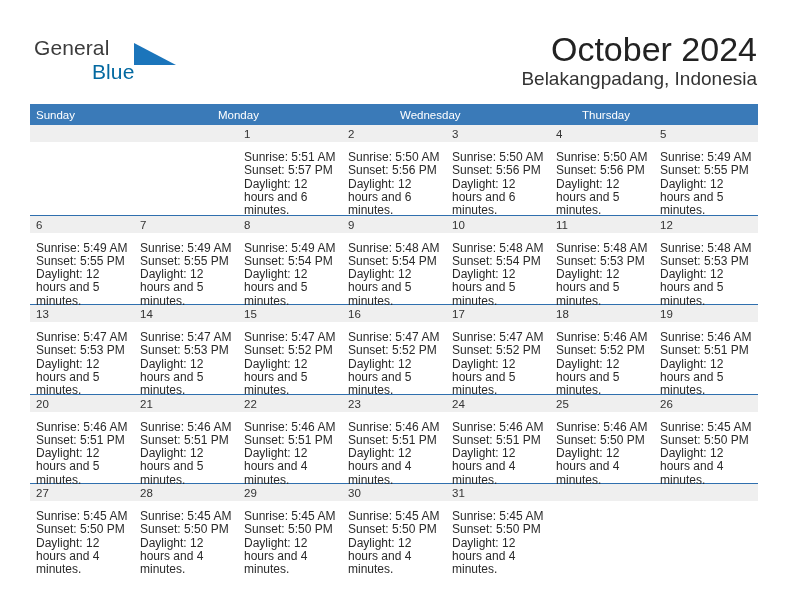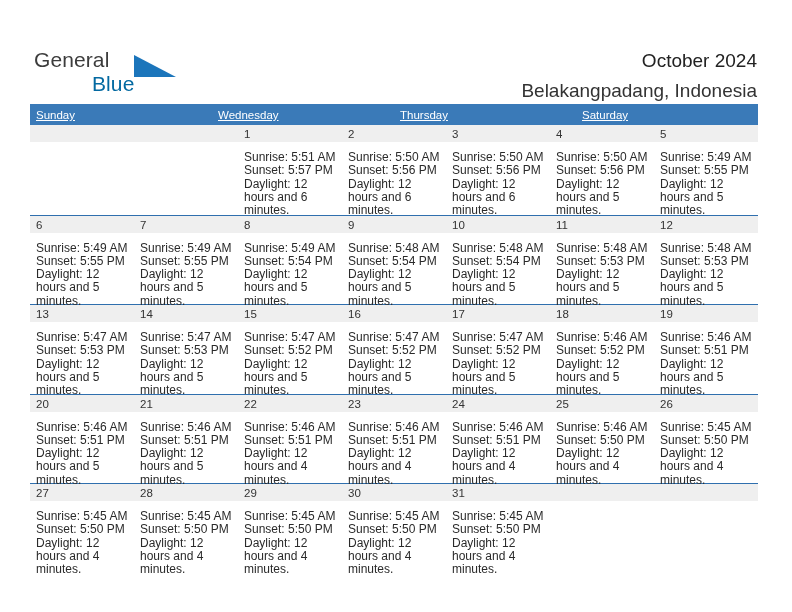--- a/index.html
+++ b/index.html
@@ -5,52 +5,51 @@
   * { box-sizing: border-box; margin: 0; padding: 0; }
   html, body {
     width: 792px; height: 612px;
     background: #ffffff;
     font-family: "Liberation Sans", sans-serif;
     -webkit-font-smoothing: antialiased;
   }
   .page { position: relative; width: 792px; height: 612px; background:#fff; }
 
   
-  .top { position: absolute; left: 0; top: 12px; width: 792px; height: 100px; }
+  .top { position: absolute; left: 0; top: 0; width: 792px; height: 100px; }
 
   .logo { position: absolute; left: 34px; top: 36px; width: 220px; height: 54px; }
   .logo-general {
     position: absolute; left: 0; top: 0;
     font-size: 21px; color: #3c3c3c; letter-spacing: .1px;
     font-family: "Liberation Sans", sans-serif;
   }
   .logo-tri { position: absolute; left: 100px; top: 7px; }
   .logo-blue {
     position: absolute; left: 58px; top: 24px;
     font-size: 21px; color: #0369a1; letter-spacing: .1px;
   }
 
   .title-wrap { position: absolute; right: 35px; top: 34px; text-align: right; }
-  .cal-title { font-size: 19px; color: #222; font-weight: normal; line-height: 30px; }
+  .cal-title { font-size: 34px; color: #222; font-weight: normal; line-height: 30px; }
   .cal-sub { font-size: 19px; color: #333; line-height: 22px; margin-top: 4px; }
 
   
   .grid {
     position: absolute; left: 30px; top: 104px;
     width: 728px;
   }
   .hdr-row { display: flex; background: #3a7ab8; height: 21px; }
   .hdr-cell {
     flex: 1 1 0; min-width: 0;
     color: #ffffff; font-size: 11.5px;
     padding: 3px 0 8px 6px;
     line-height: 16px;
     white-space: nowrap;
     overflow: hidden;
-    text-decoration: underline;
   }
 
   .week {
     display: flex;
     height: 89.5px;
     border-top: 1.4px solid #2f6fae;
     background: #ffffff;
   }
   .week.first { border-top: none; }
   .cell {
@@ -96,23 +95,23 @@
     <div class="title-wrap">
       <div class="cal-title">October 2024</div>
       <div class="cal-sub">Belakangpadang, Indonesia</div>
     </div>
 
   </div>
 
   <div class="grid">
     <div class="hdr-row">
       <div class="hdr-cell">Sunday</div>
+      <div class="hdr-cell">Monday</div>
       <div class="hdr-cell">Wednesday</div>
       <div class="hdr-cell">Thursday</div>
-      <div class="hdr-cell">Saturday</div>
     </div>
     <div id="weeks-container">
         <div class="week first">
           <div class="cell empty">
             <div class="daynum-band"></div>
           </div>
           <div class="cell empty">
             <div class="daynum-band"></div>
           </div>
           <div class="cell">

